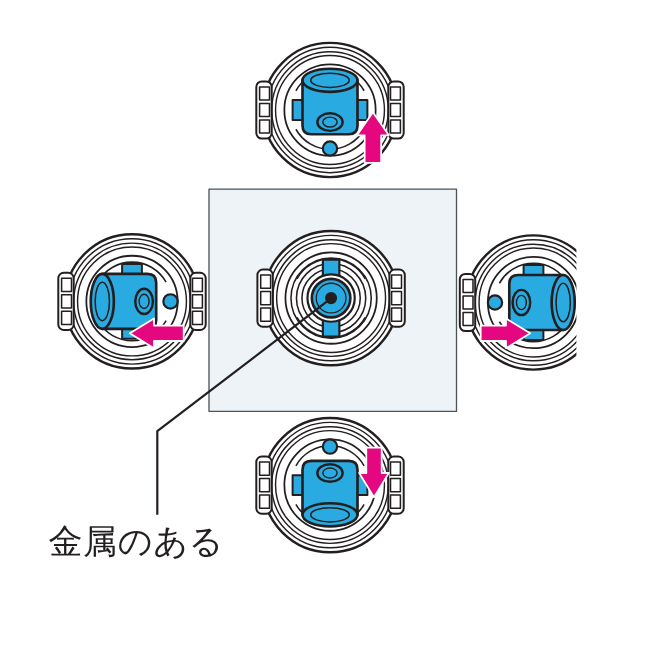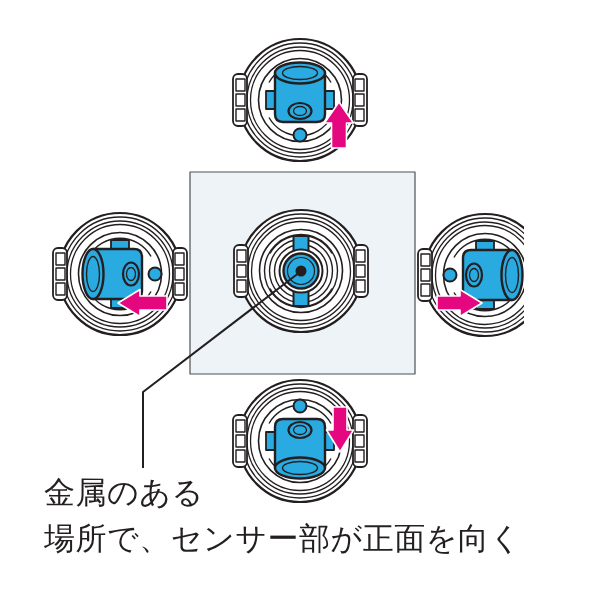--- a/index.html
+++ b/index.html
@@ -109,16 +109,15 @@
     <g fill="var(--pink,#e4077f)" stroke="#fff" stroke-width="1.6">
       <polygon points="339,102 353.5,123 346.5,123 346.5,148 331.5,148 331.5,123 324.5,123"></polygon>
       <polygon points="118,303 140,289.5 140,296 167,296 167,310 140,310 140,316.5"></polygon>
       <polygon points="482,303 460,289.5 460,296 437,296 437,310 460,310 460,316.5"></polygon>
       <polygon points="340,452 326.5,430 333,430 333,407 347,407 347,430 353.5,430"></polygon>
     </g>
   </svg>
 
   <div class="caption">
     <div>金属のある</div>
-    <div>場所で、センサー部が正面を向く</div>
   </div>
 
 </div>
 
 </body></html>

